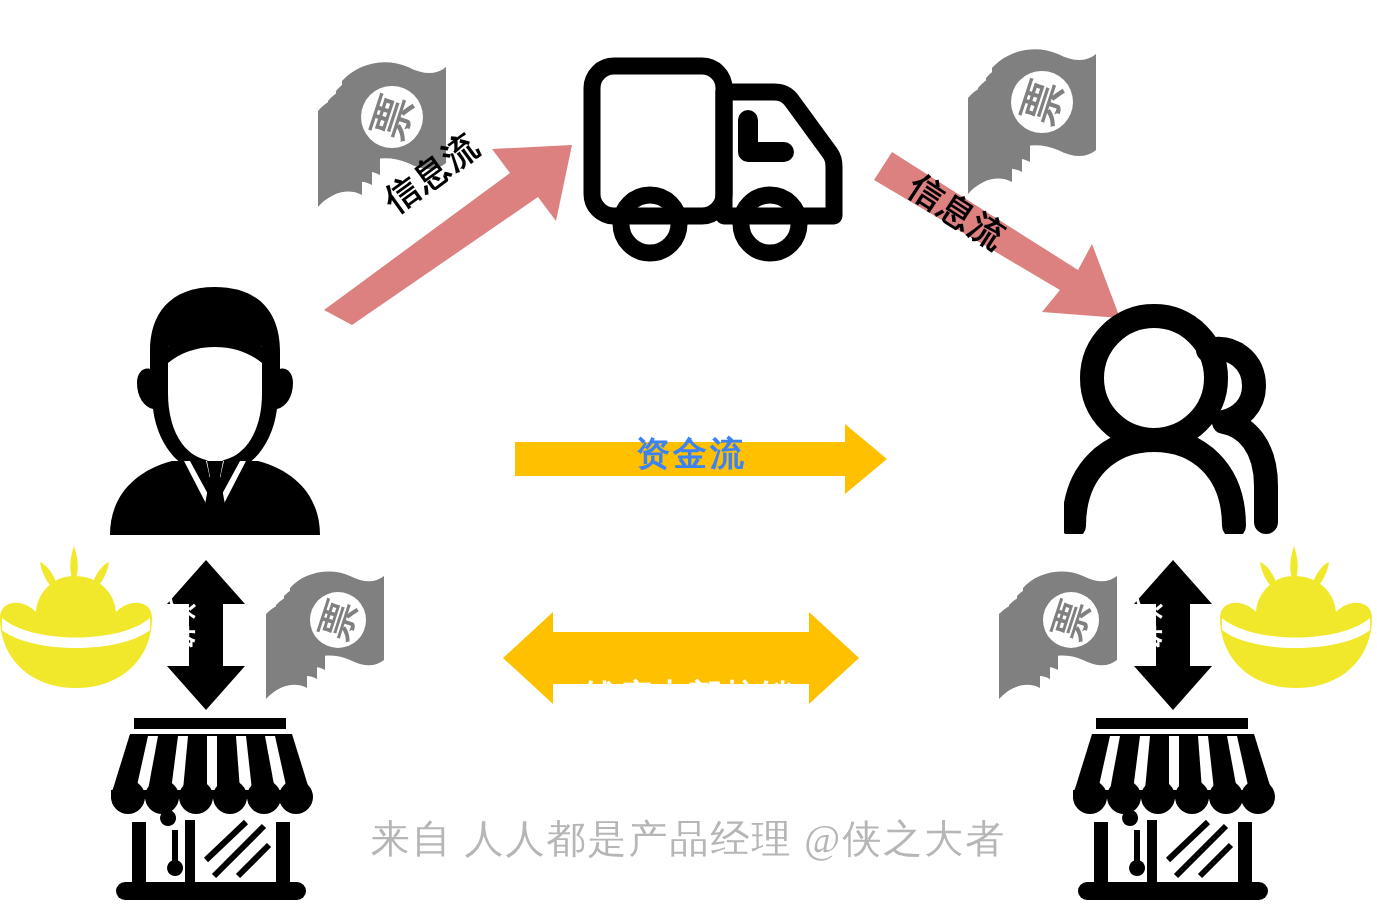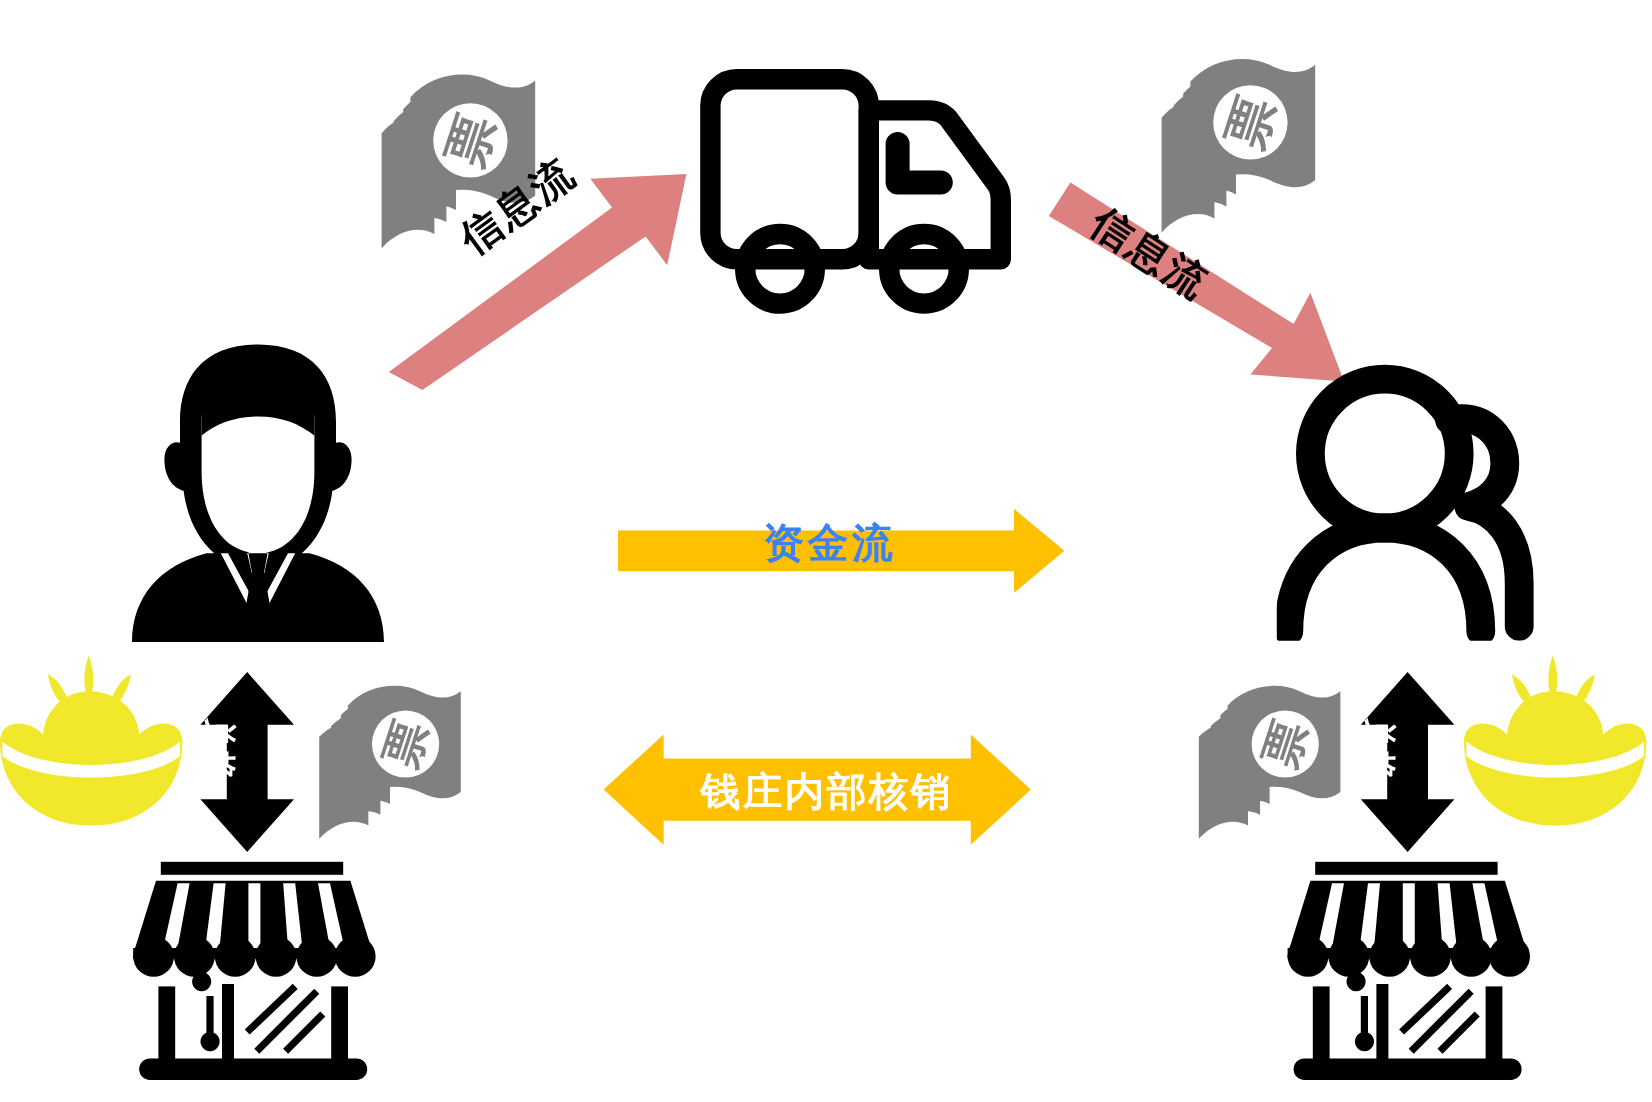--- a/index.html
+++ b/index.html
@@ -37,20 +37,21 @@
     font-size: 34px;
     color: #3b82f6;
     font-family: "DejaVu Sans", "Liberation Sans", sans-serif;
     letter-spacing: 3px;
   }
   .label-settle {
     font-size: 33px;
     color: #ffffff;
     font-family: "DejaVu Sans", "Liberation Sans", sans-serif;
     letter-spacing: 2px;
+    margin-top: 36px;
   }
   .label-exchange {
     font-size: 27px;
     color: #ffffff;
     font-family: "DejaVu Sans", "Liberation Sans", sans-serif;
     font-weight: bold;
     letter-spacing: 1px;
     white-space: nowrap;
     line-height: 1;
   }
@@ -293,14 +294,15 @@
     <rect x="66" y="112" width="6" height="38" fill="#000000"></rect>
     <path d="M69 158 a8 8 0 1 1 0.1 0 Z" fill="#000000"></path>
     <g stroke="#000000" stroke-width="6" stroke-linecap="butt">
       <line x1="100" y1="142" x2="140" y2="104"></line>
       <line x1="108" y1="158" x2="158" y2="108"></line>
       <line x1="132" y1="158" x2="163" y2="127"></line>
     </g>
     <rect x="10" y="164" width="190" height="18" rx="9" fill="#000000"></rect>
   </svg>
 
+  <div id="watermark">来自 人人都是产品经理 @侠之大者</div>
 
 </div>
 
 </body></html>

